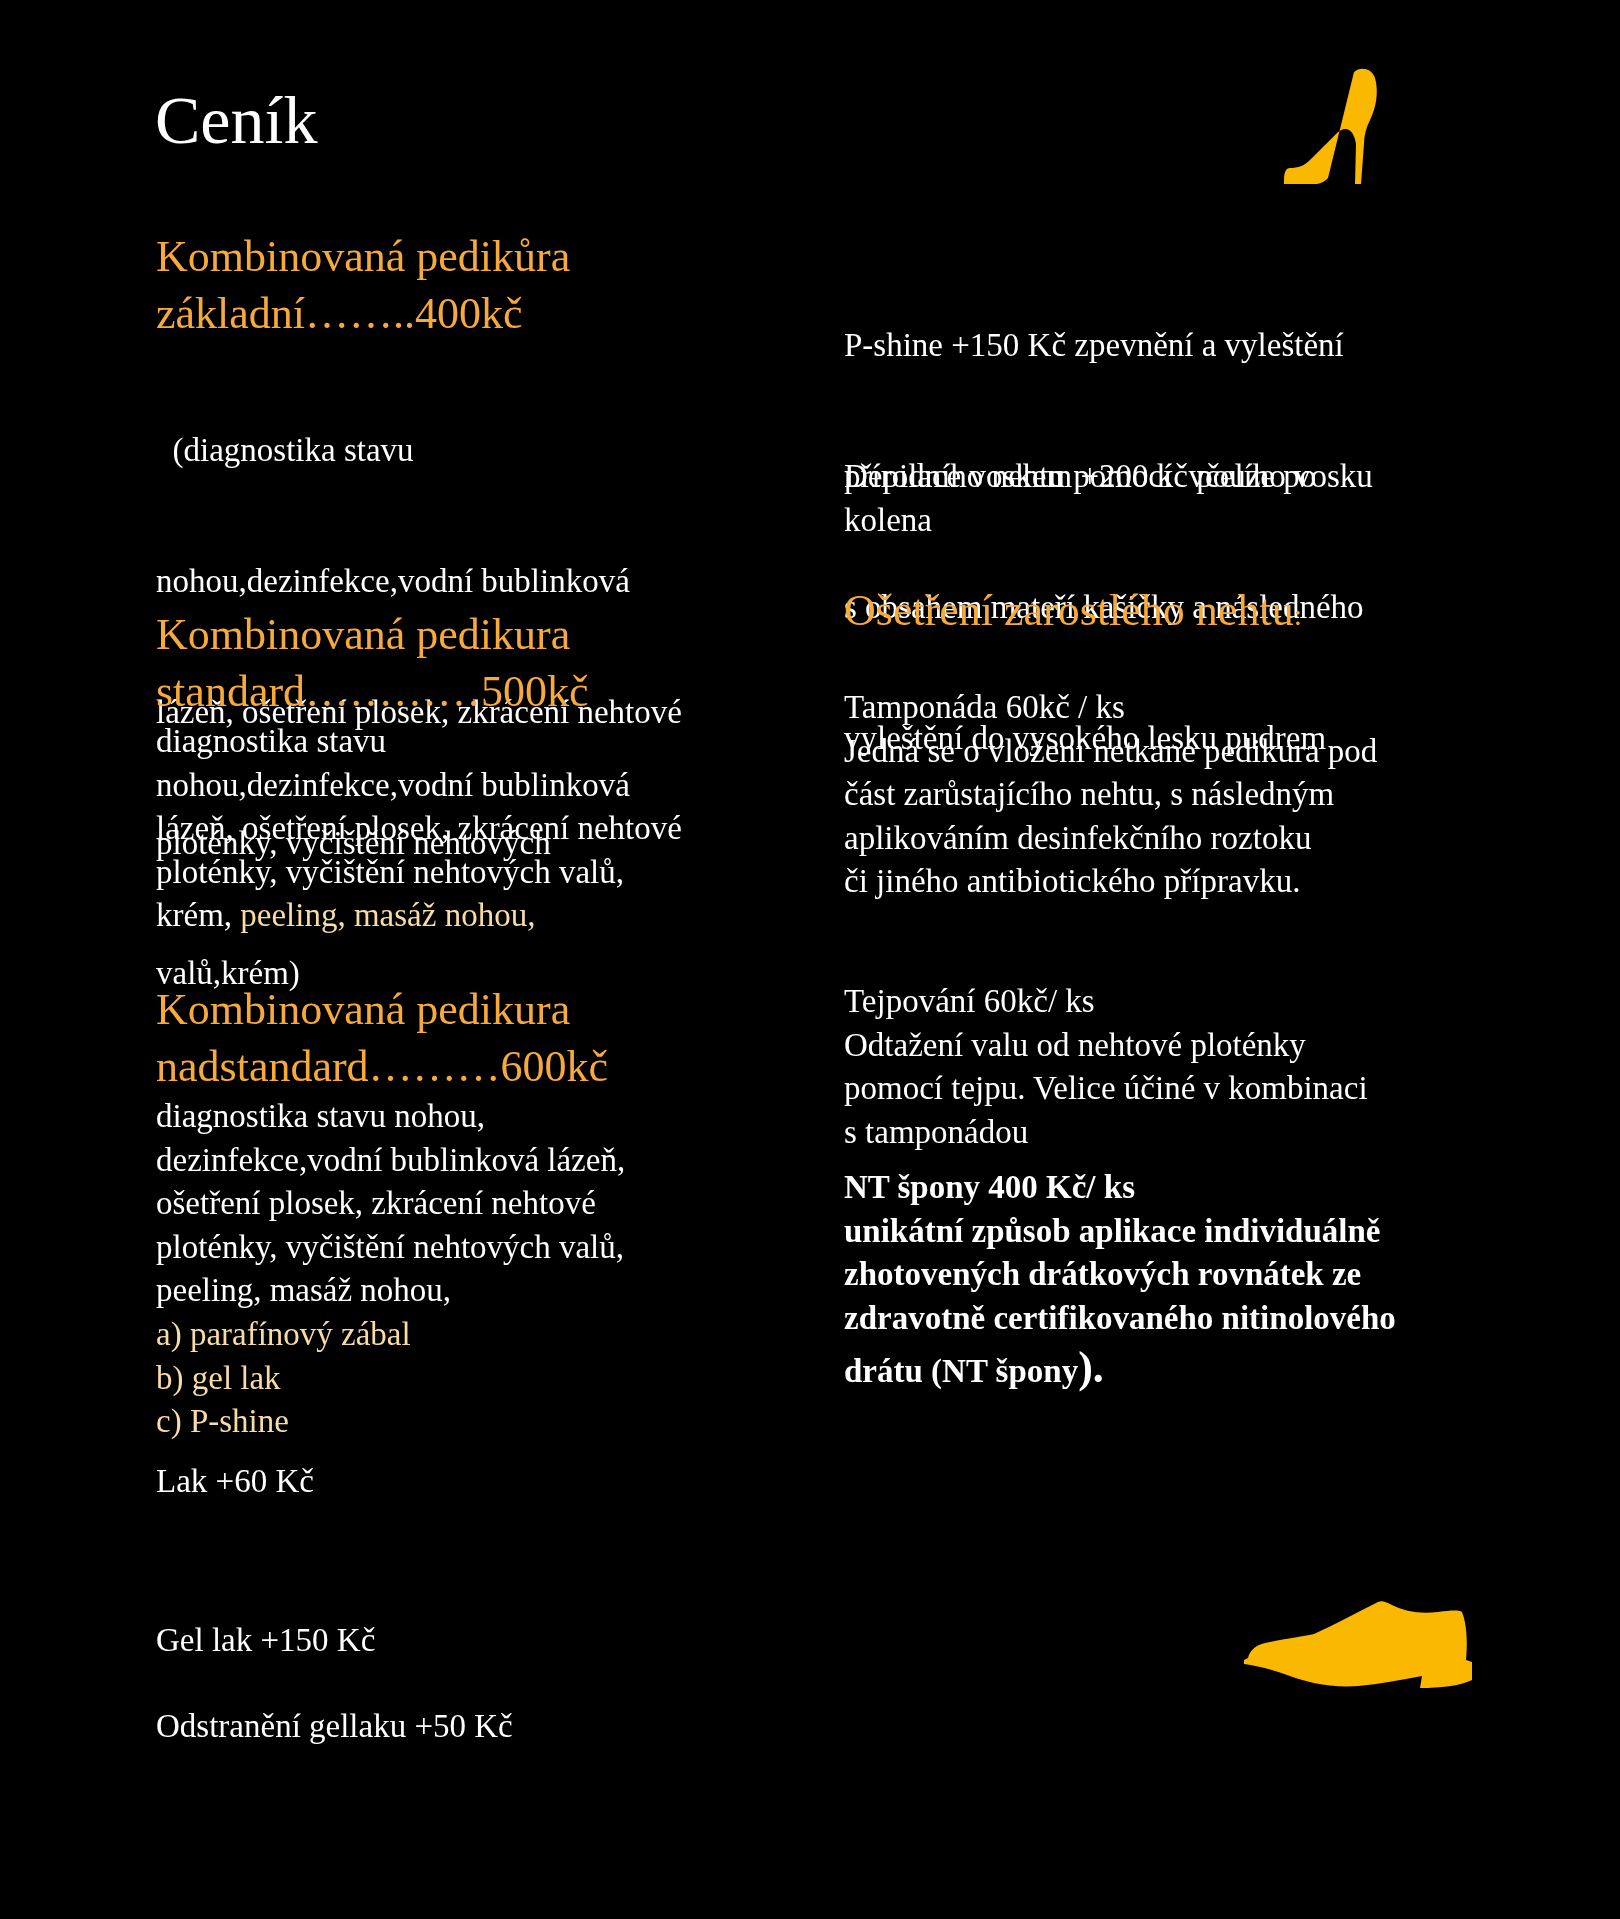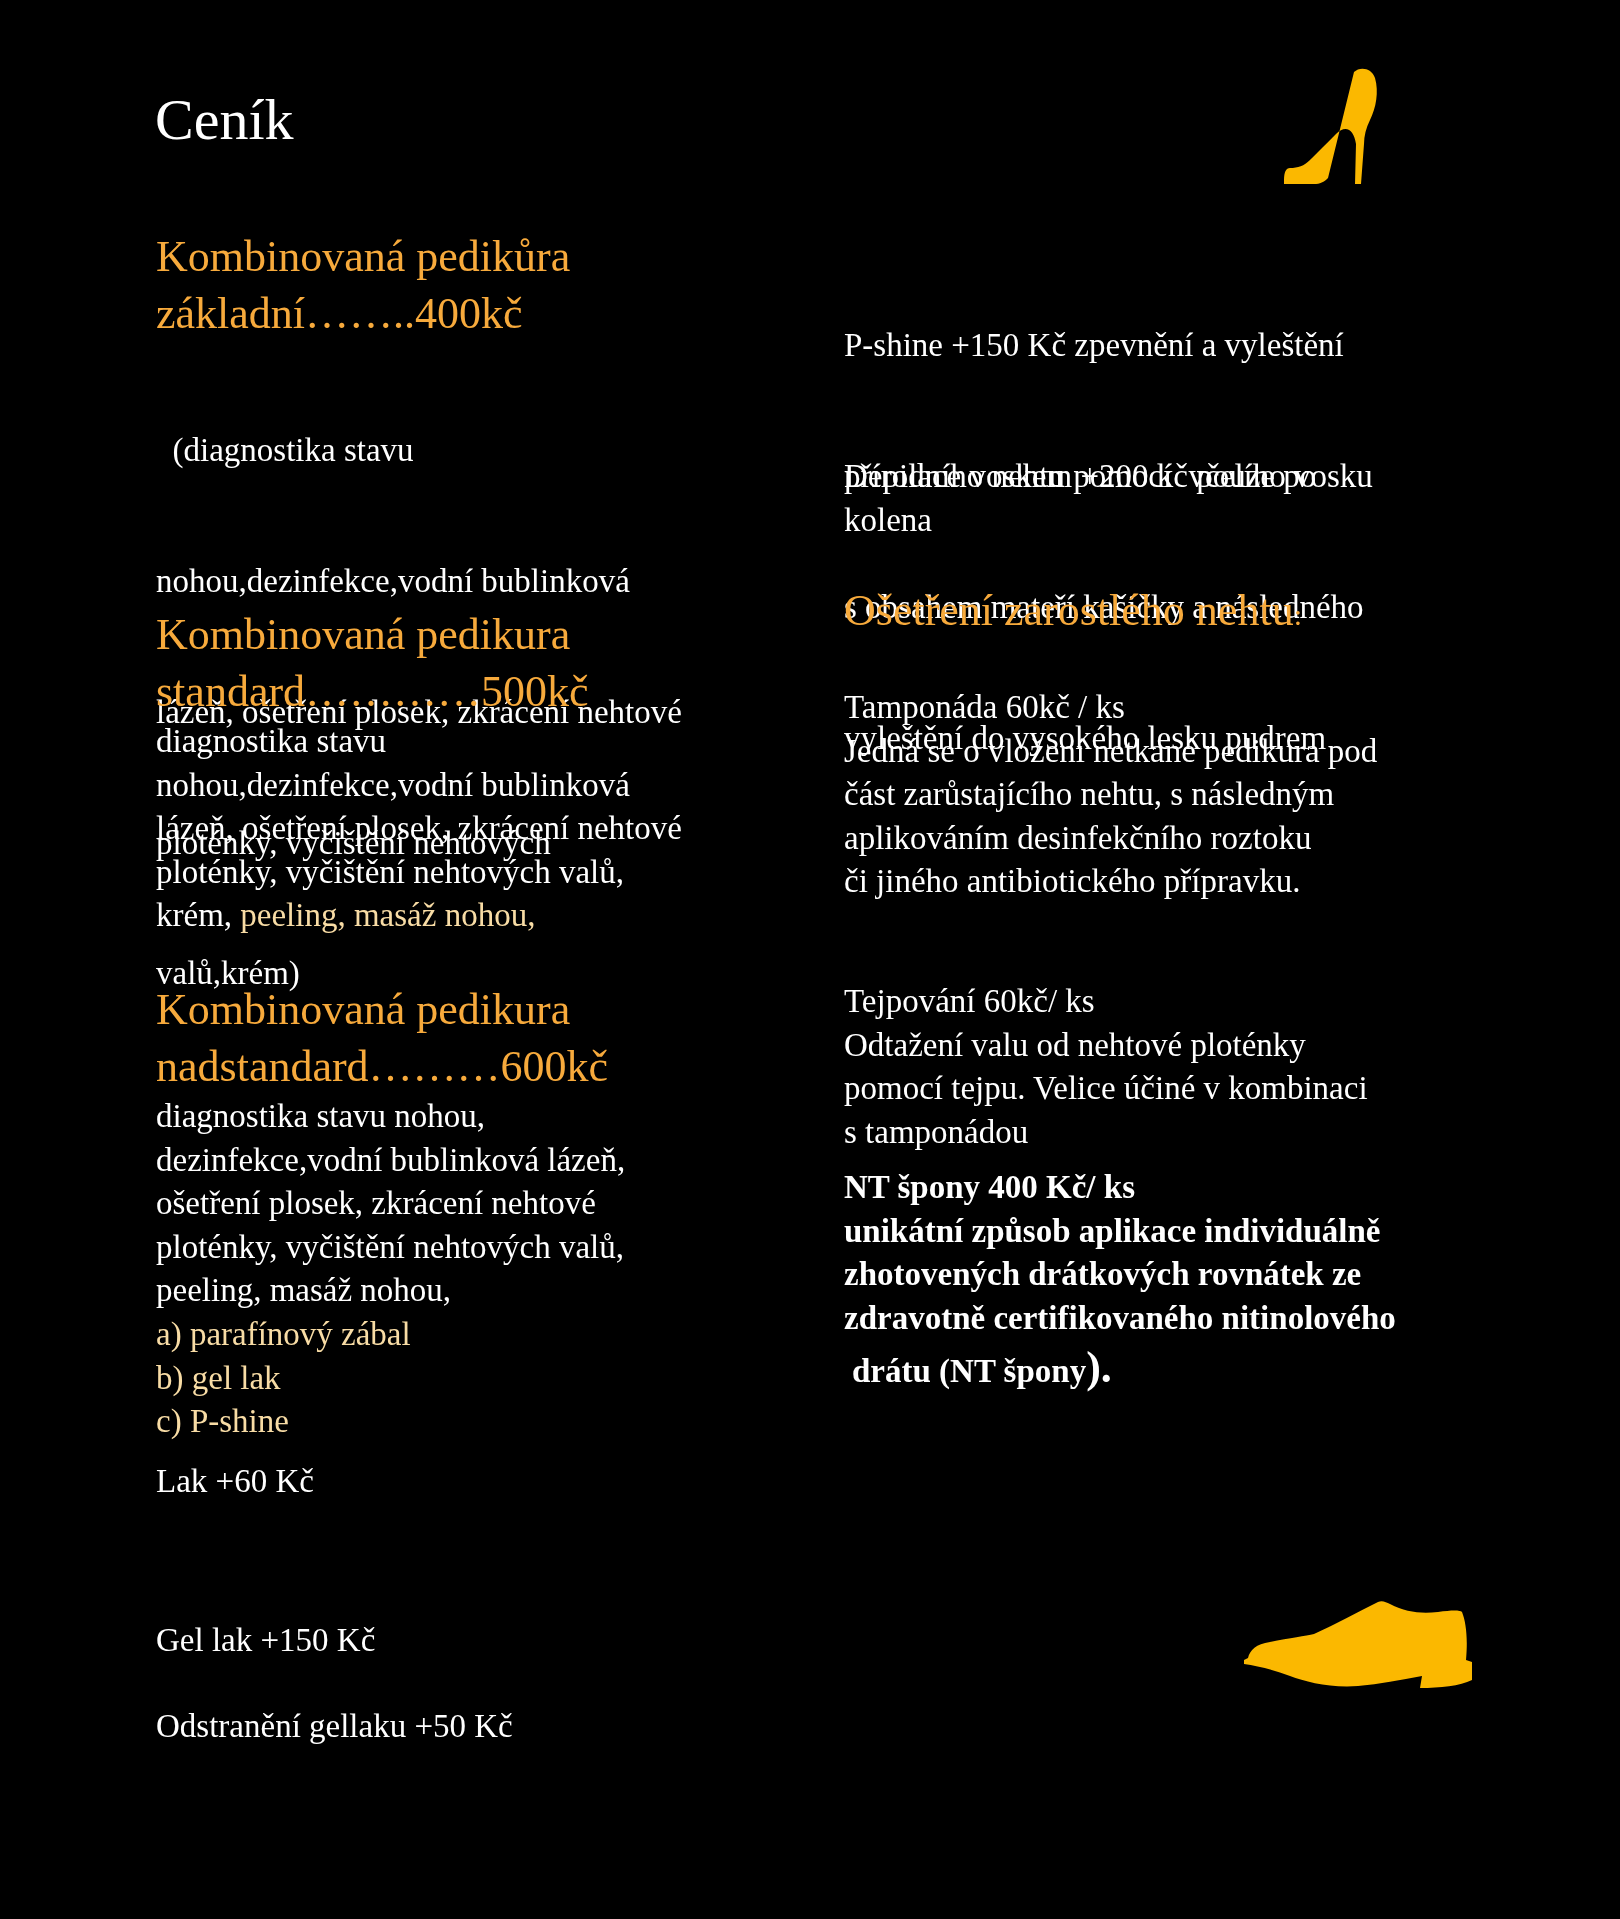--- a/index.html
+++ b/index.html
@@ -3,21 +3,21 @@
 <meta charset="utf-8">
 <style>
   html, body { margin: 0; padding: 0; }
   body {
     width: 1620px; height: 1919px; background: #000000;
     position: relative; overflow: hidden;
     font-family: "Liberation Serif", "DejaVu Serif", serif;
     color: #ffffff;
   }
   .abs { position: absolute; }
-  .title { left: 155px; top: 75px; font-size: 58px; line-height: 90px; color: #ffffff; white-space: nowrap; }
+  .title { left: 155px; top: 75px; font-size: 68px; line-height: 90px; color: #ffffff; white-space: nowrap; }
   .heading { font-size: 44px; line-height: 57px; color: #f7aa3c; white-space: nowrap; }
   .body { font-size: 33px; line-height: 43.6px; color: #ffffff; white-space: nowrap; }
   .cream { color: #f8dca5; }
   .line { display: block; }
   .left { left: 156px; }
   .right { left: 844px; }
   .small-colon { font-size: 30px; }
   .big-paren { font-size: 44px; }
   svg { display: block; }
 </style>
@@ -110,20 +110,20 @@
   <span class="line">Odtažení valu od nehtové ploténky</span>
   <span class="line">pomocí tejpu. Velice účiné v kombinaci</span>
   <span class="line">s tamponádou</span>
 </div>
 
 <div class="abs right body" style="top:1166px;font-weight:bold;">
   <span class="line">NT špony 400 Kč/ ks</span>
   <span class="line">unikátní způsob aplikace individuálně</span>
   <span class="line">zhotovených drátkových rovnátek ze</span>
   <span class="line">zdravotně certifikovaného nitinolového</span>
-  <span class="line" style="margin-top:6px;margin-left:8px;"><span>drátu (NT špony</span><span class="big-paren">).</span></span>
+  <span class="line" style="margin-top:6px;"><span>drátu (NT špony</span><span class="big-paren">).</span></span>
 </div>
 
 <div class="abs" style="left:1240px; top:1598px;">
   <svg width="234" height="96" viewBox="0 0 234 96">
     <path fill="#fbb800" d="M4 62 L8 60 C10 52 16 46 30 44 C50 40 66 38 74 36 C96 26 118 14 138 4 C142 2 146 4 150 6 C166 14 180 16 198 14 C212 12 220 12 222 14 C226 24 228 40 226 62 L232 64 L232 82 C220 88 200 90 180 90 L182 78 C160 82 140 86 118 88 C90 90 66 84 50 78 C34 72 18 68 4 66 Z"></path>
   </svg>
 </div>
 
 </body></html>

